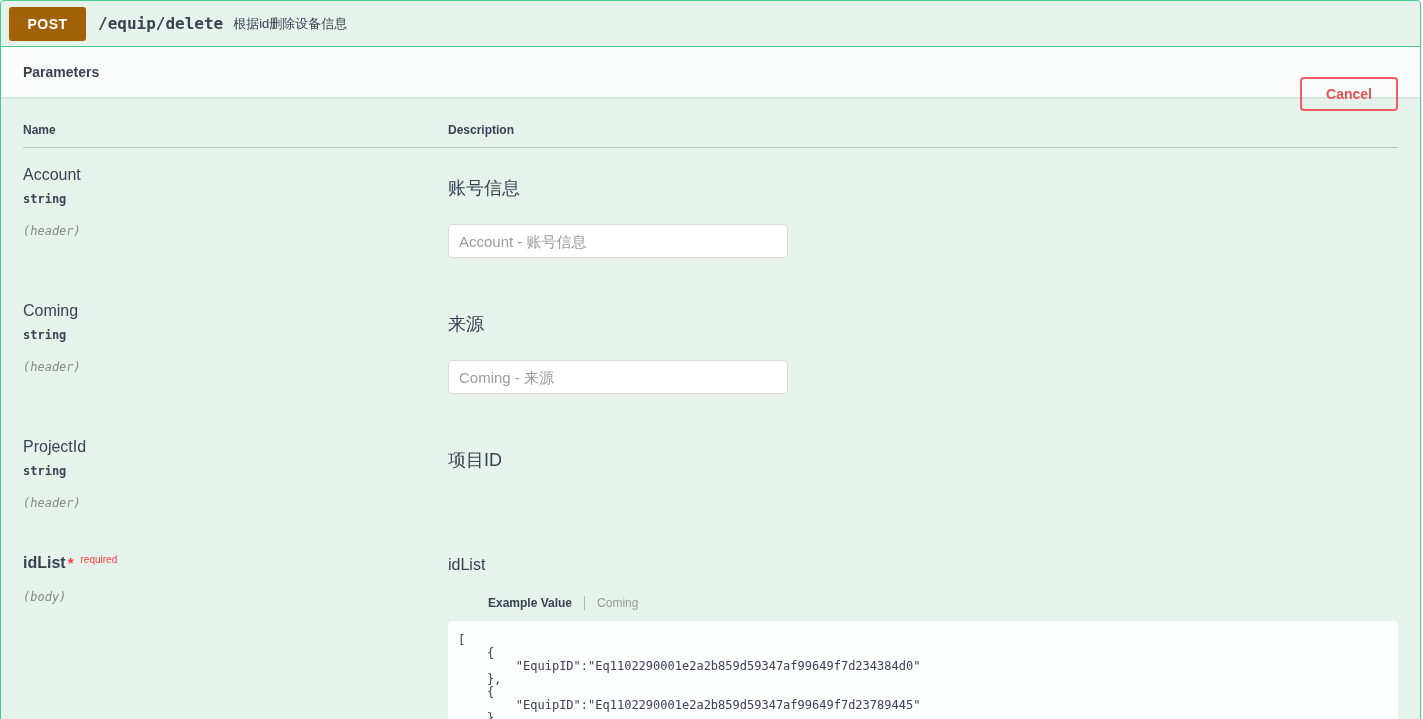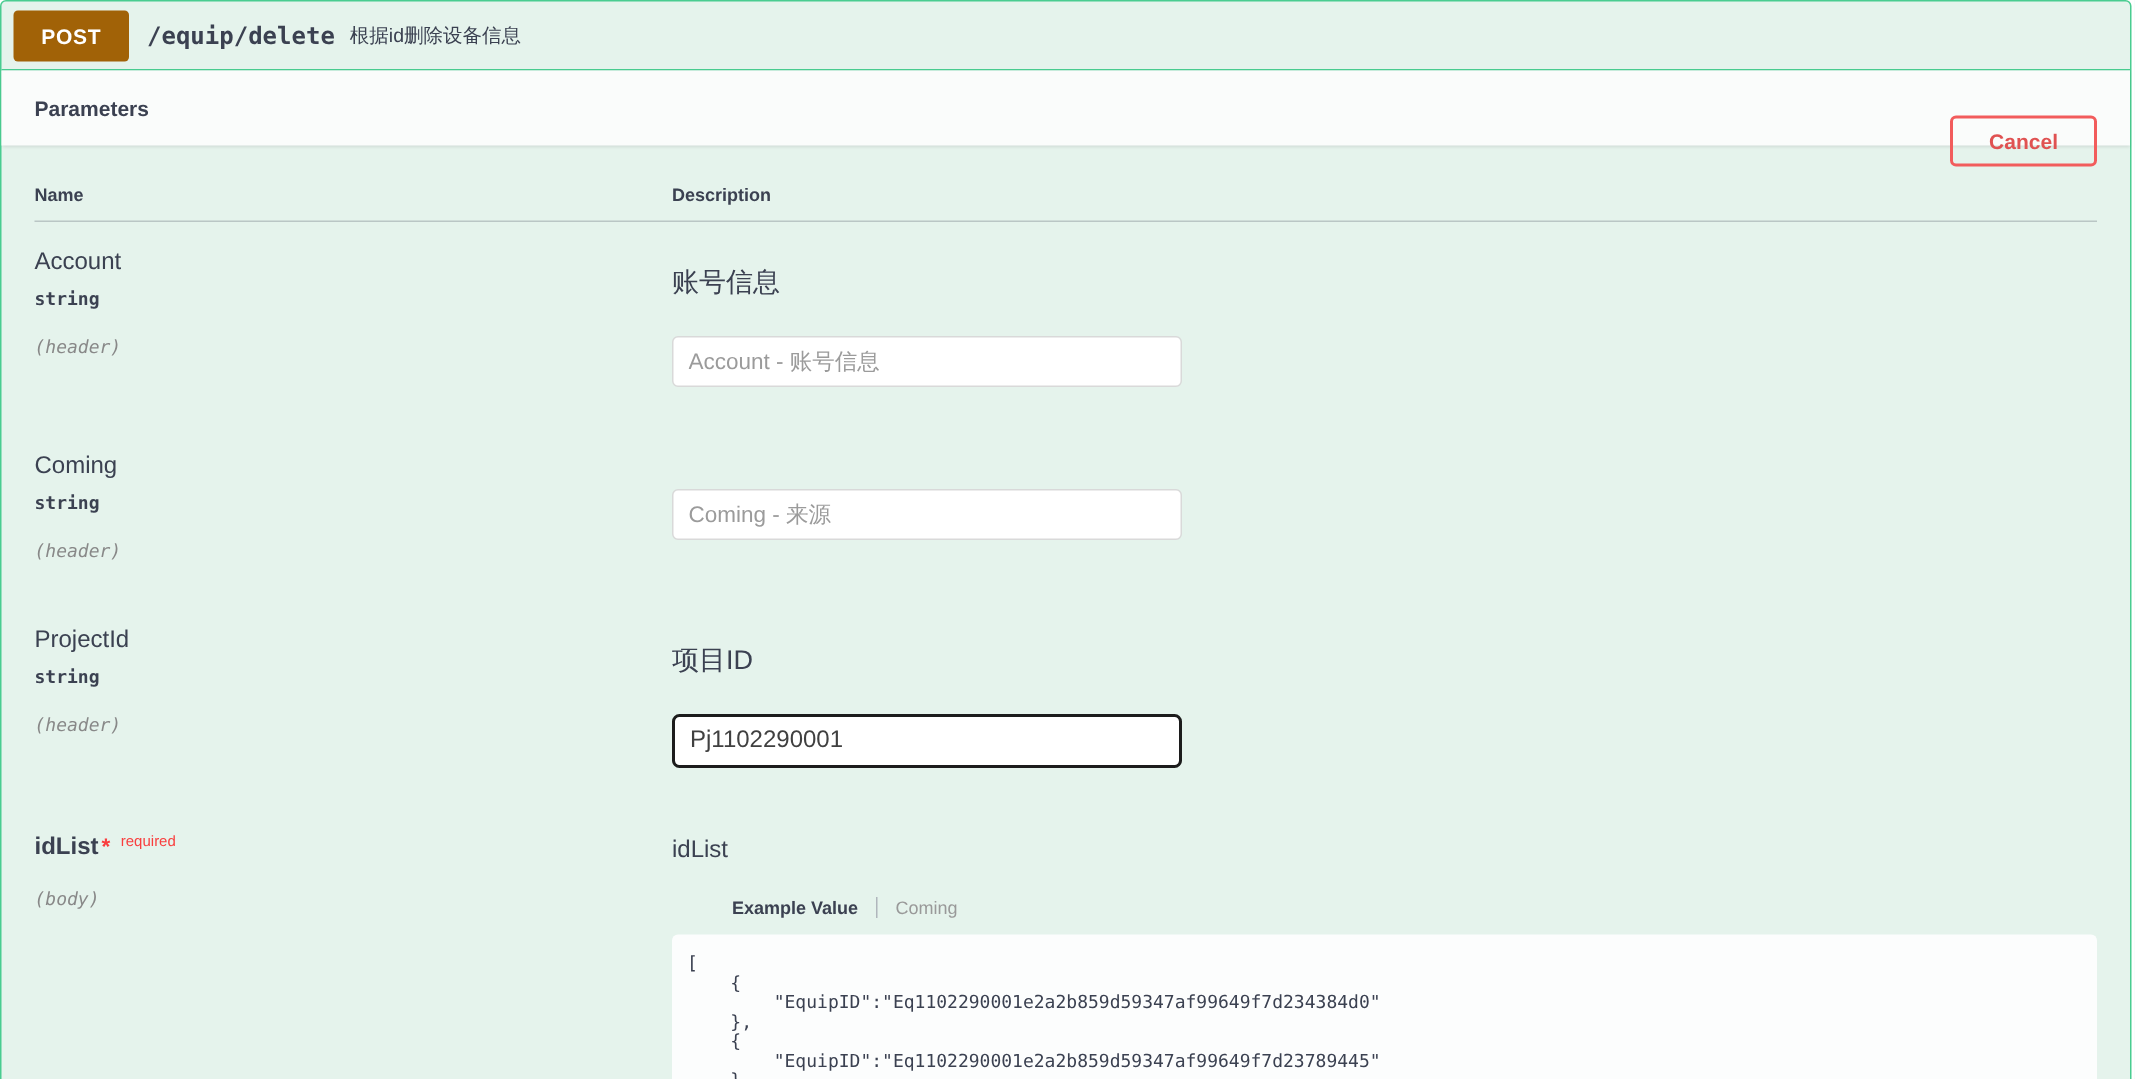--- a/index.html
+++ b/index.html
@@ -119,21 +119,21 @@
   .param-desc { font-size: 18px; color: #3b4151; margin-top: 10px; }
   .param-desc.lg { font-size: 16px; margin-top: 2px; }
   .param-input {
     display: block;
     margin-top: 24px;
     width: 340px;
     height: 34px;
     padding: 0 10px;
     font-family: "Liberation Sans", sans-serif;
     font-size: 15px;
-    color: #404040;
+    color: #a16207;
     background: #fff;
     border: 1px solid #d9d9d9;
     border-radius: 4px;
     outline: none;
   }
   .param-input::placeholder { color: #9b9b9b; }
   .param-input.focused {
     border: 2px solid #1c1c1c;
     border-radius: 5px;
     height: 36px;
@@ -205,33 +205,33 @@
       </div>
     </div>
 
     <div class="prow">
       <div class="col-left">
         <div class="param-name">Coming</div>
         <div class="param-type">string</div>
         <div class="param-in">(header)</div>
       </div>
       <div class="col-right">
+        <div class="param-desc">来源</div>
         <input type="text" class="param-input" placeholder="Coming - 来源" style="">
       </div>
     </div>
 
     <div class="prow">
       <div class="col-left">
         <div class="param-name">ProjectId</div>
         <div class="param-type">string</div>
         <div class="param-in">(header)</div>
       </div>
       <div class="col-right">
         <div class="param-desc">项目ID</div>
-        <input type="text" class="param-input focused" value="Pj1102290001" style="">
       </div>
     </div>
 
     <div class="prow">
       <div class="col-left">
         <div>
           <span class="param-name bold">idList</span><span class="param-star">*</span><span class="param-required">required</span>
         </div>
         <div class="param-in body-gap">(body)</div>
       </div>

